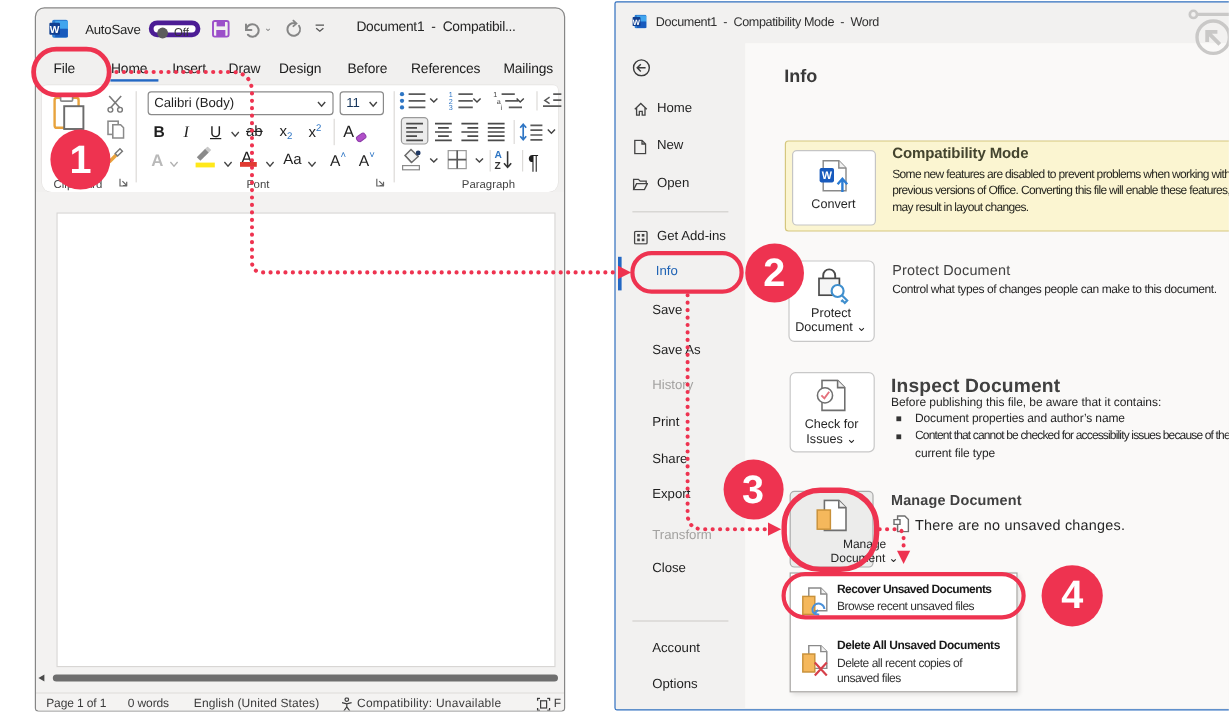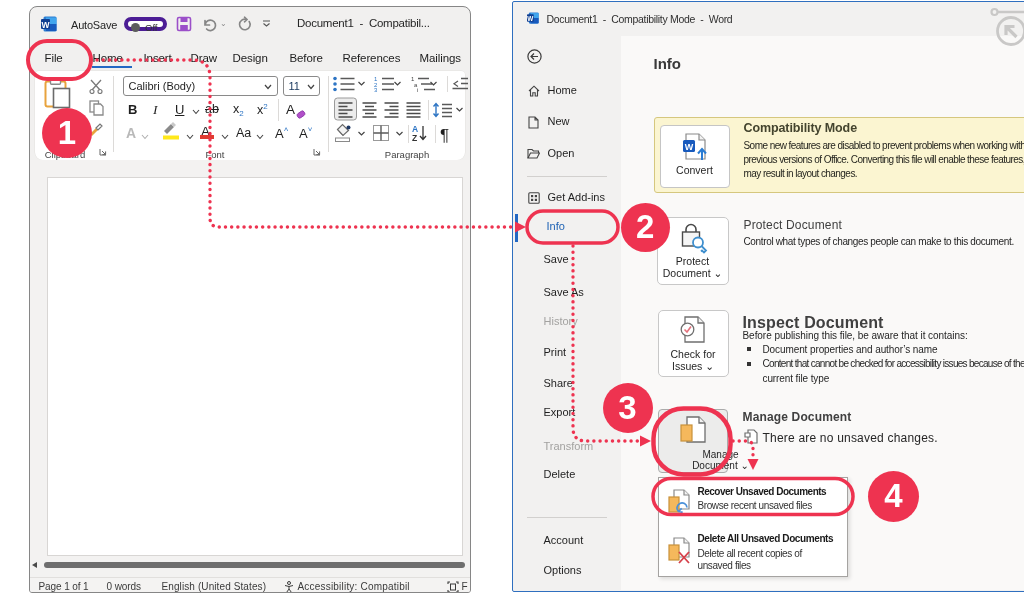--- a/index.html
+++ b/index.html
@@ -256,21 +256,21 @@
 
     <div class="in" id="l-status" style="left:0; top:569.5px; width:440px; height:17px;
          background:#f4f3f2; border-top:1px solid #e1dfdd; font-size:10px; color:#3b3b3b;">
       <div class="in" style="left:8.5px; top:3.5px; letter-spacing:-0.1px;">Page 1 of 1</div>
       <div class="in" style="left:76.5px; top:3.5px; letter-spacing:-0.1px;">0 words</div>
       <div class="in" style="left:131.5px; top:3.5px; letter-spacing:0.1px;">English (United States)</div>
       <svg class="in" style="left:253px; top:3px;" width="12" height="12" viewBox="0 0 12 12">
         <circle cx="6" cy="2" r="1.5" fill="none" stroke="#3b3b3b" stroke-width="1"></circle>
         <path d="M2,4.5 L6,5.5 L10,4.5 M6,5.5 V8 L3.5,11.5 M6,8 L8.5,11.5" fill="none" stroke="#3b3b3b" stroke-width="1"></path>
       </svg>
-      <div class="in" style="left:267.5px; top:3.5px; letter-spacing:0.2px;">Accessibility: Compatibil</div>
+      <div class="in" style="left:267.5px; top:3.5px; letter-spacing:0.2px;">Compatibility: Unavailable</div>
       <svg class="in" style="left:417px; top:3px;" width="12" height="12" viewBox="0 0 12 12">
         <path d="M1,3 V1 H3 M9,1 H11 V3 M11,9 V11 H9 M3,11 H1 V9" fill="none" stroke="#3b3b3b" stroke-width="1.1"></path>
         <rect x="3.5" y="3" width="5" height="6" fill="none" stroke="#3b3b3b" stroke-width="1"></rect>
       </svg>
       <div class="in" style="left:431.5px; top:3.5px;">F</div>
     </div>
   </div>
 
   <div class="abs" id="rwin">
 
@@ -330,21 +330,21 @@
       <div class="abs" style="left:34.5px; top:189px;">Get Add-ins</div>
       <div class="abs" style="left:2px; top:211.5px; width:2.5px; height:28px; background:#2368c4;"></div>
       <div class="abs" style="left:33.5px; top:218px; color:#2164b5;">Info</div>
       <div class="abs" style="left:30.5px; top:250.5px;">Save</div>
       <div class="abs" style="left:30.5px; top:283.5px;">Save As</div>
       <div class="abs" style="left:30.5px; top:313px; color:#a3a2a0;">History</div>
       <div class="abs" style="left:30.5px; top:344px;">Print</div>
       <div class="abs" style="left:30.5px; top:375px;">Share</div>
       <div class="abs" style="left:30.5px; top:404px;">Export</div>
       <div class="abs" style="left:30.5px; top:438px; color:#a3a2a0;">Transform</div>
-      <div class="abs" style="left:30.5px; top:466px;">Delete</div>
+      <div class="abs" style="left:30.5px; top:466px;">Close</div>
       <div class="abs" style="left:13.5px; top:514.5px; width:80px; height:1px; background:#d2d0ce;"></div>
       <div class="abs" style="left:30.5px; top:532px;">Account</div>
       <div class="abs" style="left:30.5px; top:562px;">Options</div>
     </div>
 
     <div class="abs" id="r-content" style="left:0; top:0; width:520px; height:590px;">
       <div class="abs" style="left:140.5px; top:52.5px; font-size:15px; font-weight:bold; color:#3a3a3a;">Info</div>
 
       <div class="abs" style="left:140.5px; top:114.5px; width:380px; height:76px; background:#fbf5d1; border:1.5px solid #d5c77e; border-radius:3px;"></div>
       <div class="abs" style="left:146.5px; top:122.5px; width:70px; height:63px; background:#fff; border:1px solid #c5c5c5; border-radius:4px;">

